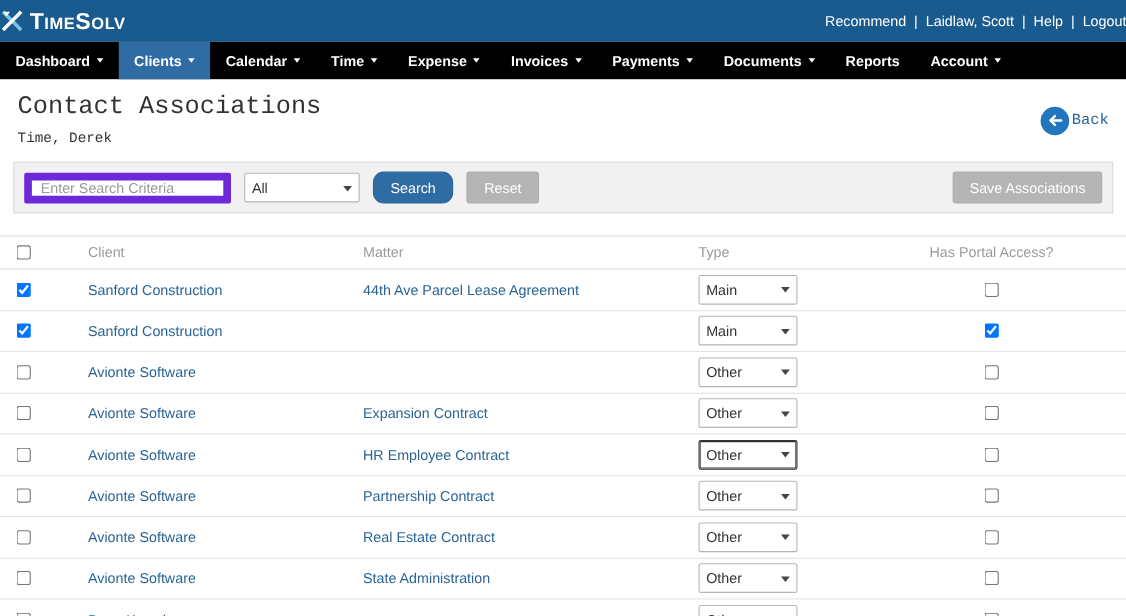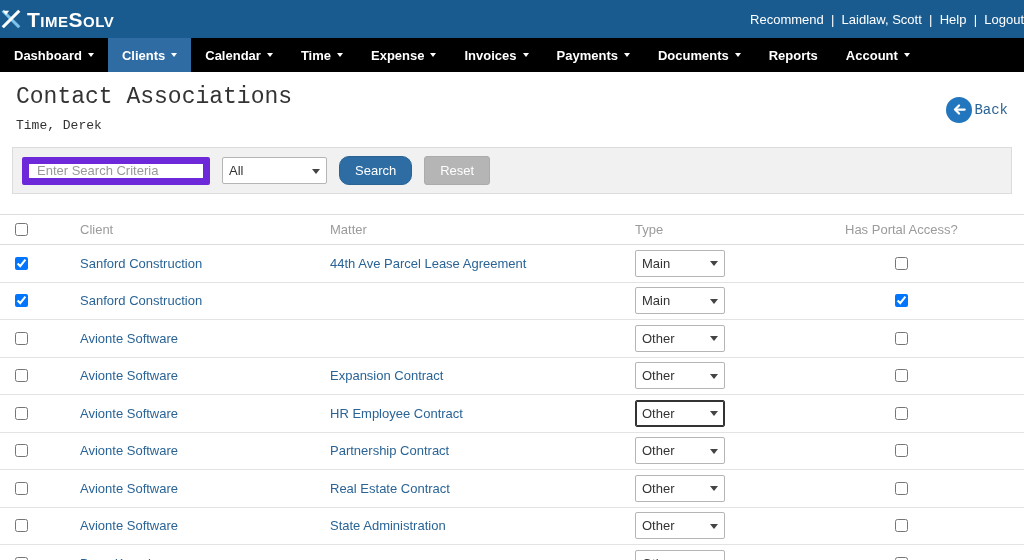--- a/index.html
+++ b/index.html
@@ -145,20 +145,21 @@
 <div class="search-panel">
   <input class="search-input" type="text" placeholder="Enter Search Criteria" style="">
   <span class="sel-wrap filter-wrap">
     <select>
       <option>All</option>
     </select>
     <span class="sel-caret"></span>
   </span>
   <button class="btn btn-primary">Search</button>
   <button class="btn btn-gray">Reset</button>
+  <button class="btn btn-gray btn-save">Save Associations</button>
 </div>
 
 <div class="table">
   <div class="thead-row">
     <div class="cell">
       <input type="checkbox" id="select-all" style="">
     </div>
     <div class="cell">Client</div>
     <div class="cell">Matter</div>
     <div class="cell">Type</div>

